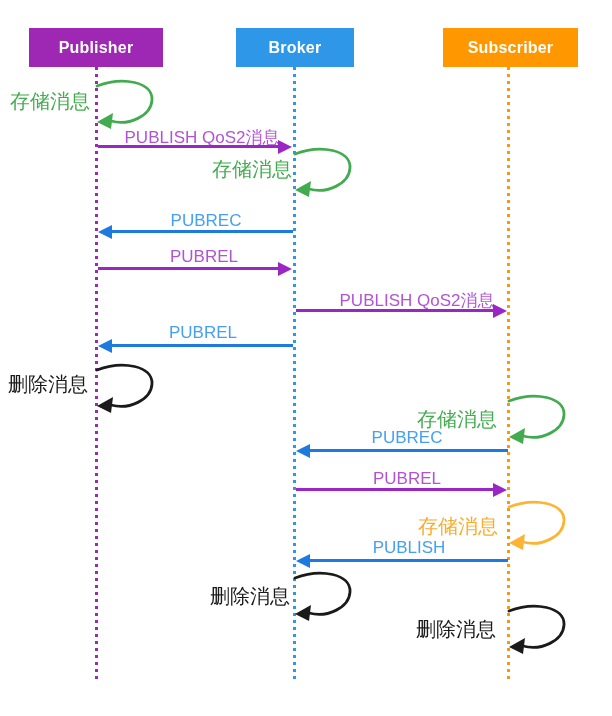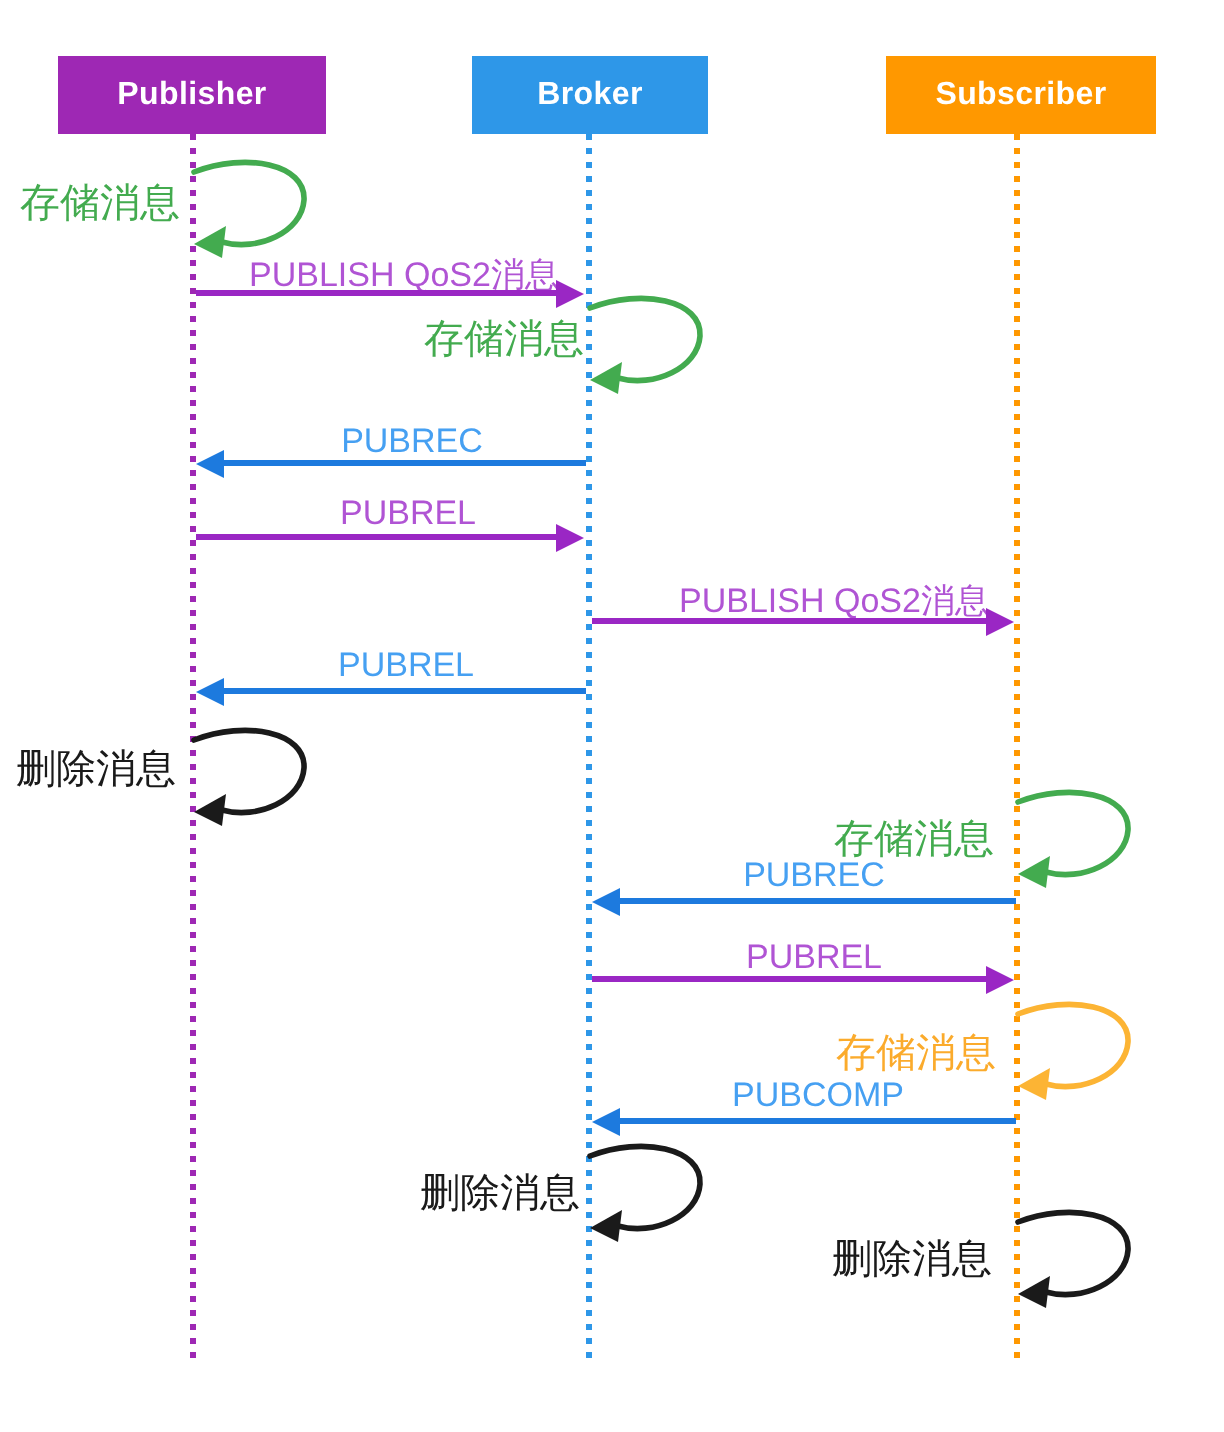--- a/index.html
+++ b/index.html
@@ -87,21 +87,21 @@
 
   <span class="msg-label center" style="left:407px;top:469px;color:#b054d4;">PUBREL</span>
   <div class="arrow right" style="left:296px;top:488px;width:198px;color:#9a27c4;"></div>
 
   <span class="msg-label cjk rightal" style="left:498px;top:513px;color:#fbab2c;">存储消息</span>
   <svg class="loop" style="left:507px;top:501px;color:#fcb434;" width="66" height="50" viewBox="0 0 66 50">
     <path d="M2,6 C28,-4 58,2 57,20 C56,36 34,46 16,41" fill="none" stroke="currentColor" stroke-width="2.8" stroke-linecap="round"></path>
     <polygon points="2,42 18,33 16,49" fill="currentColor"></polygon>
   </svg>
 
-  <span class="msg-label center" style="left:409px;top:538px;color:#46a0f2;">PUBCOMP</span>
+  <span class="msg-label center" style="left:409px;top:538px;color:#46a0f2;">PUBLISH</span>
   <div class="arrow left" style="left:309px;top:559px;width:199px;color:#1d7ade;"></div>
 
   <span class="msg-label cjk rightal" style="left:290px;top:583px;color:#1a1a1a;">删除消息</span>
   <svg class="loop" style="left:293px;top:572px;color:#1a1a1a;" width="66" height="50" viewBox="0 0 66 50">
     <path d="M2,6 C28,-4 58,2 57,20 C56,36 34,46 16,41" fill="none" stroke="currentColor" stroke-width="2.8" stroke-linecap="round"></path>
     <polygon points="2,42 18,33 16,49" fill="currentColor"></polygon>
   </svg>
 
   <span class="msg-label cjk rightal" style="left:496px;top:616px;color:#1a1a1a;">删除消息</span>
   <svg class="loop" style="left:507px;top:605px;color:#1a1a1a;" width="66" height="50" viewBox="0 0 66 50">

